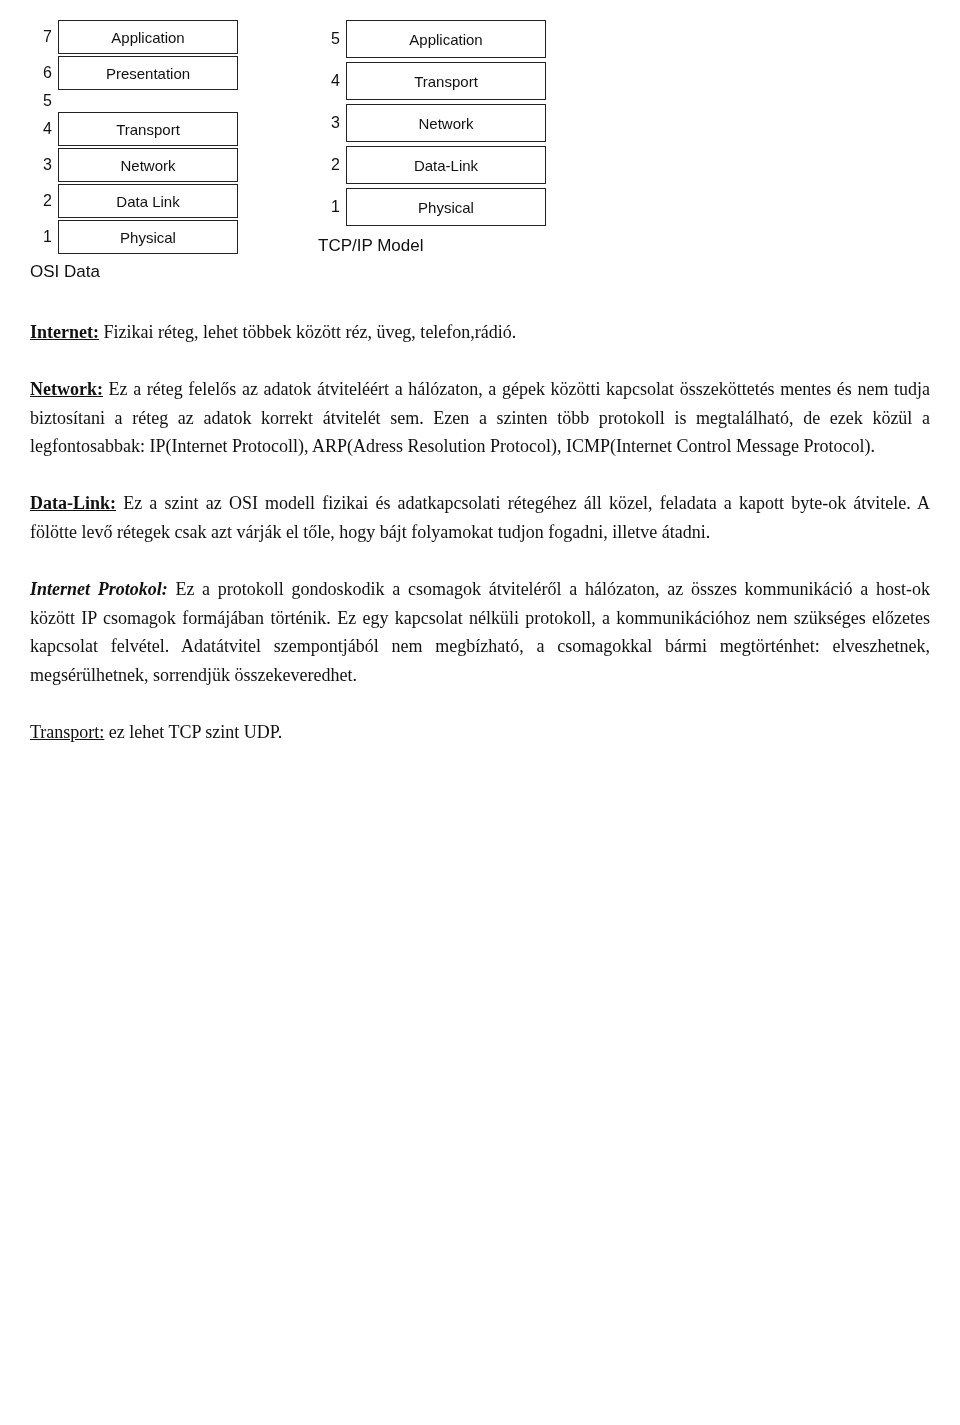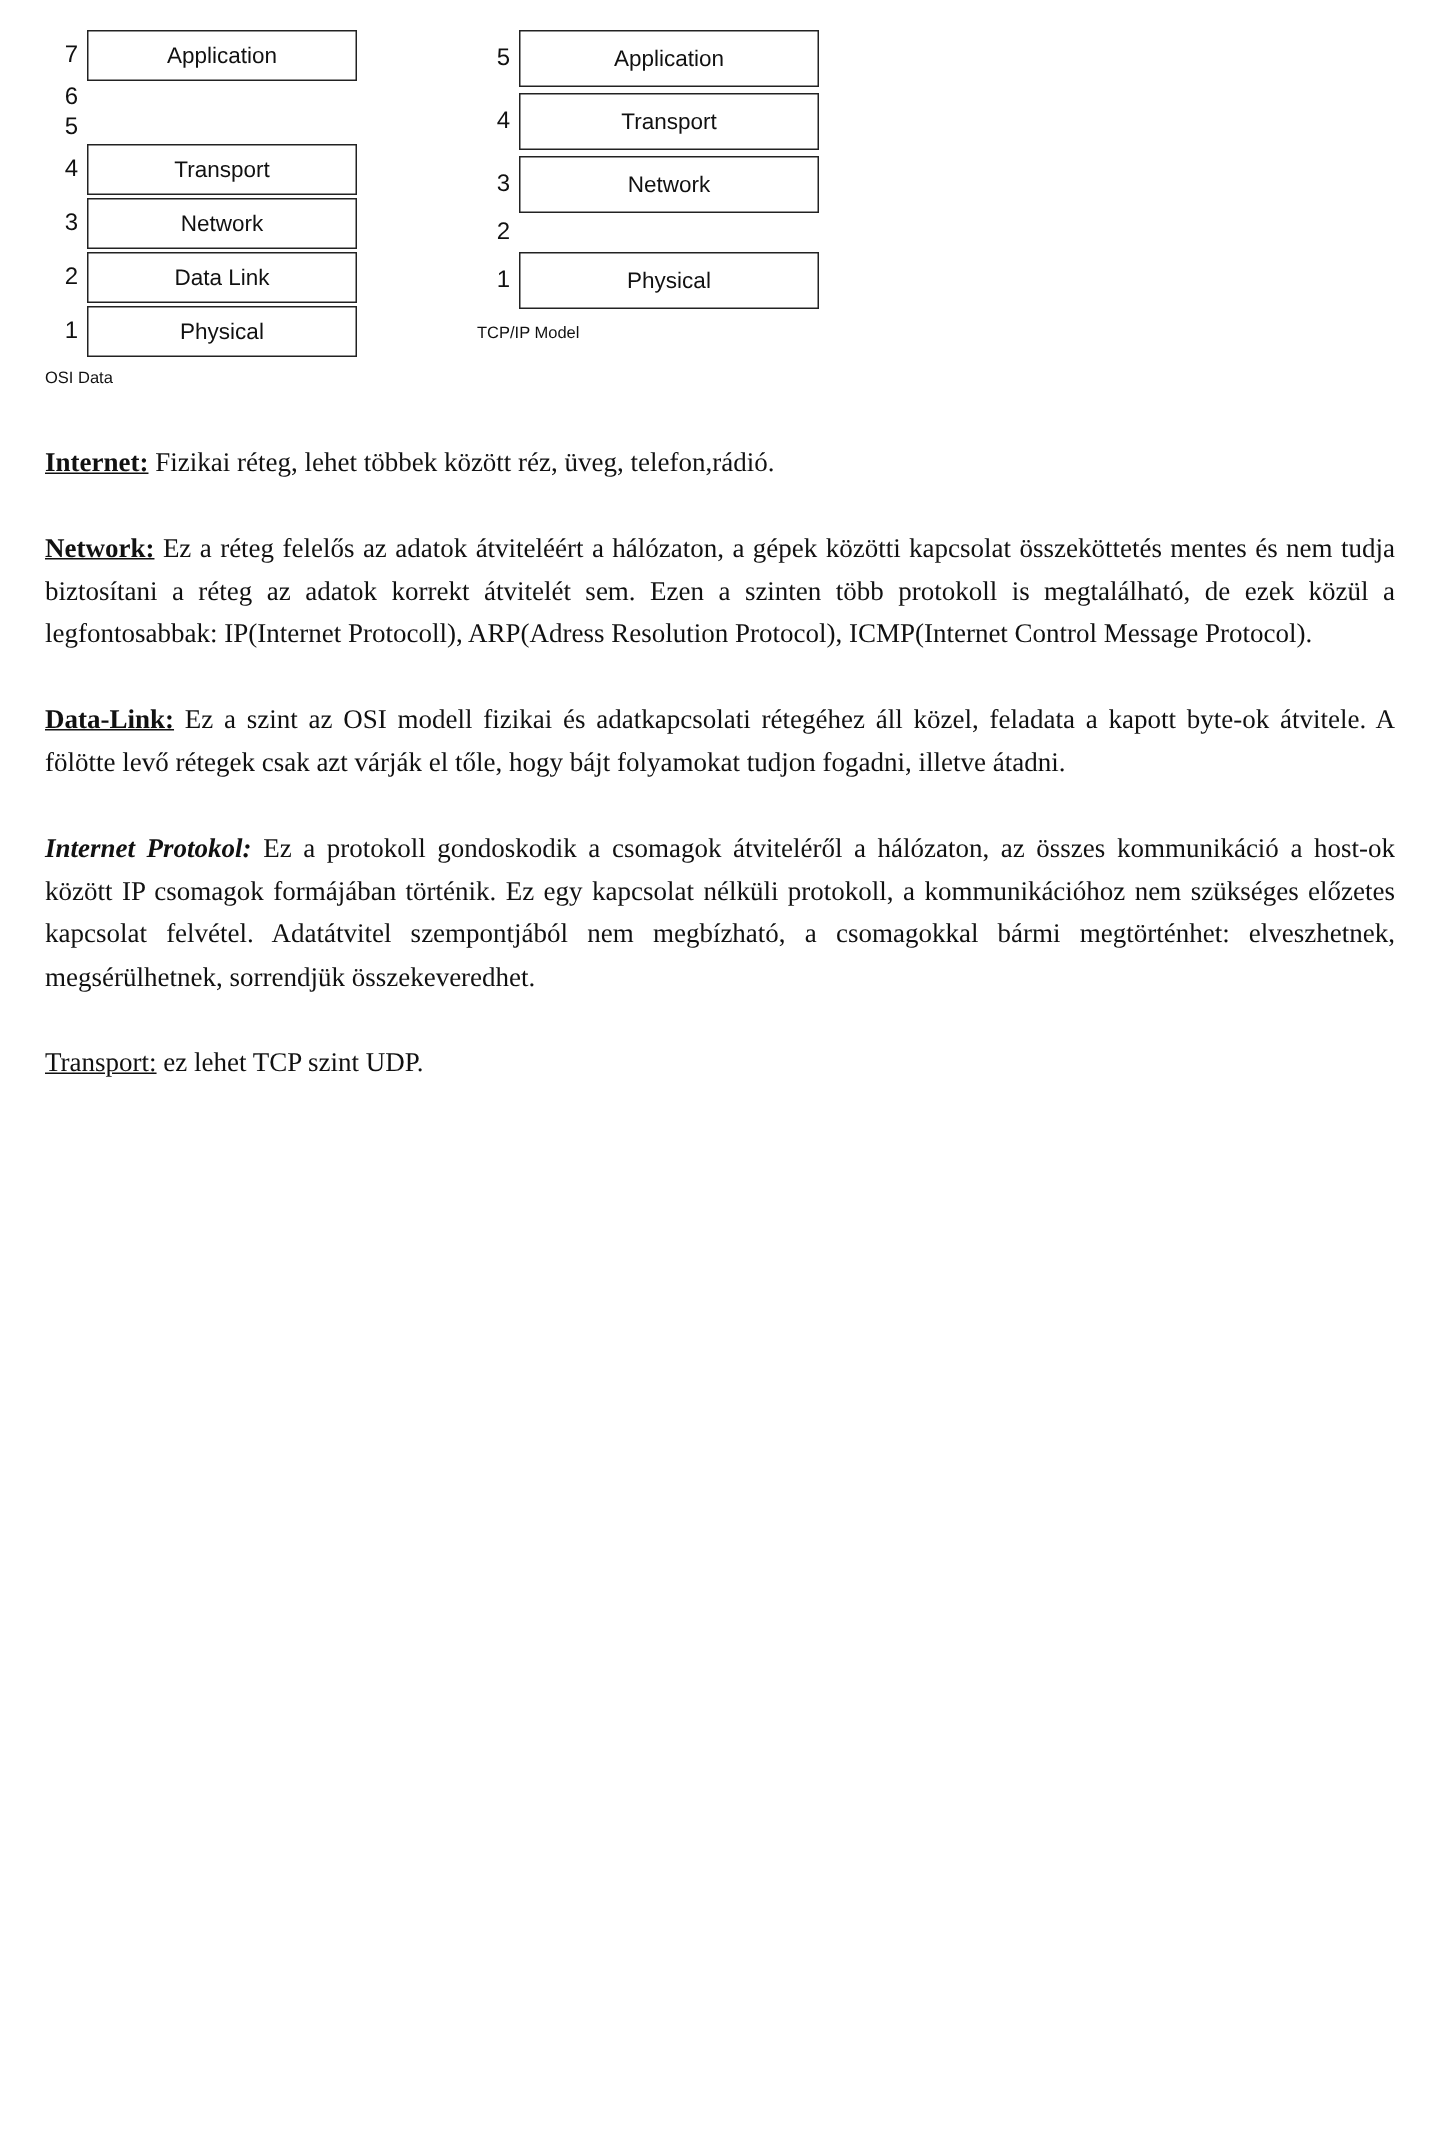--- a/index.html
+++ b/index.html
@@ -16,21 +16,21 @@
     .diagram-container {
       display: flex;
       flex-direction: row;
       justify-content: flex-start;
       align-items: flex-start;
       margin-bottom: 36px;
       gap: 0;
     }
 
     .model-label {
-      font-size: 11px;
+      font-size: 17px;
       font-family: Arial, sans-serif;
       text-align: center;
       margin-top: 6px;
     }
 
     .layer-row {
       display: flex;
       flex-direction: row;
       align-items: center;
       margin-bottom: 2px;
@@ -130,20 +130,21 @@
 
   <div class="osi-section">
     <div>
 
     <div class="layer-row">
           <div class="layer-num">7</div>
           <div class="layer-box">Application</div>
         </div>
         <div class="layer-row">
           <div class="layer-num">6</div>
+          <div class="layer-box">Presentation</div>
         </div>
         <div class="layer-row">
           <div class="layer-num">5</div>
         </div>
         <div class="layer-row">
           <div class="layer-num">4</div>
           <div class="layer-box">Transport</div>
         </div>
         <div class="layer-row">
           <div class="layer-num">3</div>
@@ -171,20 +172,21 @@
         <div class="tcp-row">
           <div class="tcp-num">4</div>
           <div class="layer-box-tcp">Transport</div>
         </div>
         <div class="tcp-row">
           <div class="tcp-num">3</div>
           <div class="layer-box-tcp">Network</div>
         </div>
         <div class="tcp-row">
           <div class="tcp-num">2</div>
+          <div class="layer-box-tcp">Data-Link</div>
         </div>
         <div class="tcp-row">
           <div class="tcp-num">1</div>
           <div class="layer-box-tcp">Physical</div>
         </div>
       </div>
     <div class="model-label">TCP/IP Model</div>
   </div>
 </div>
 

